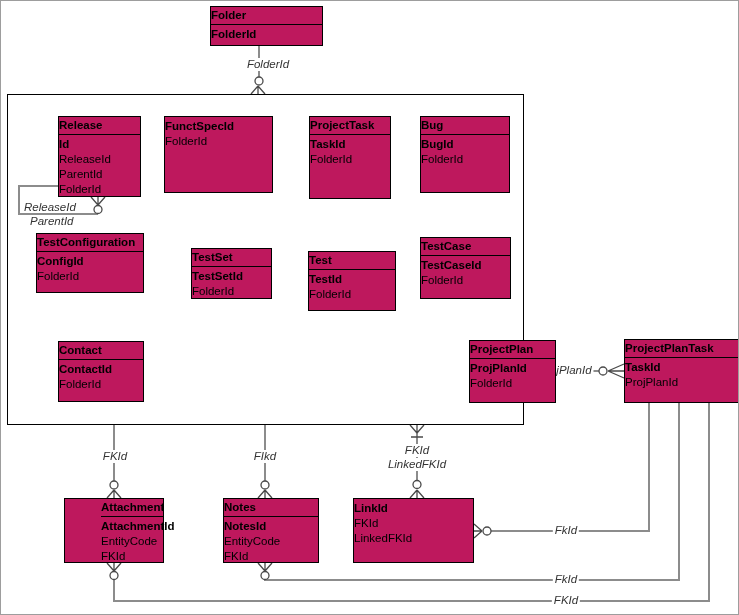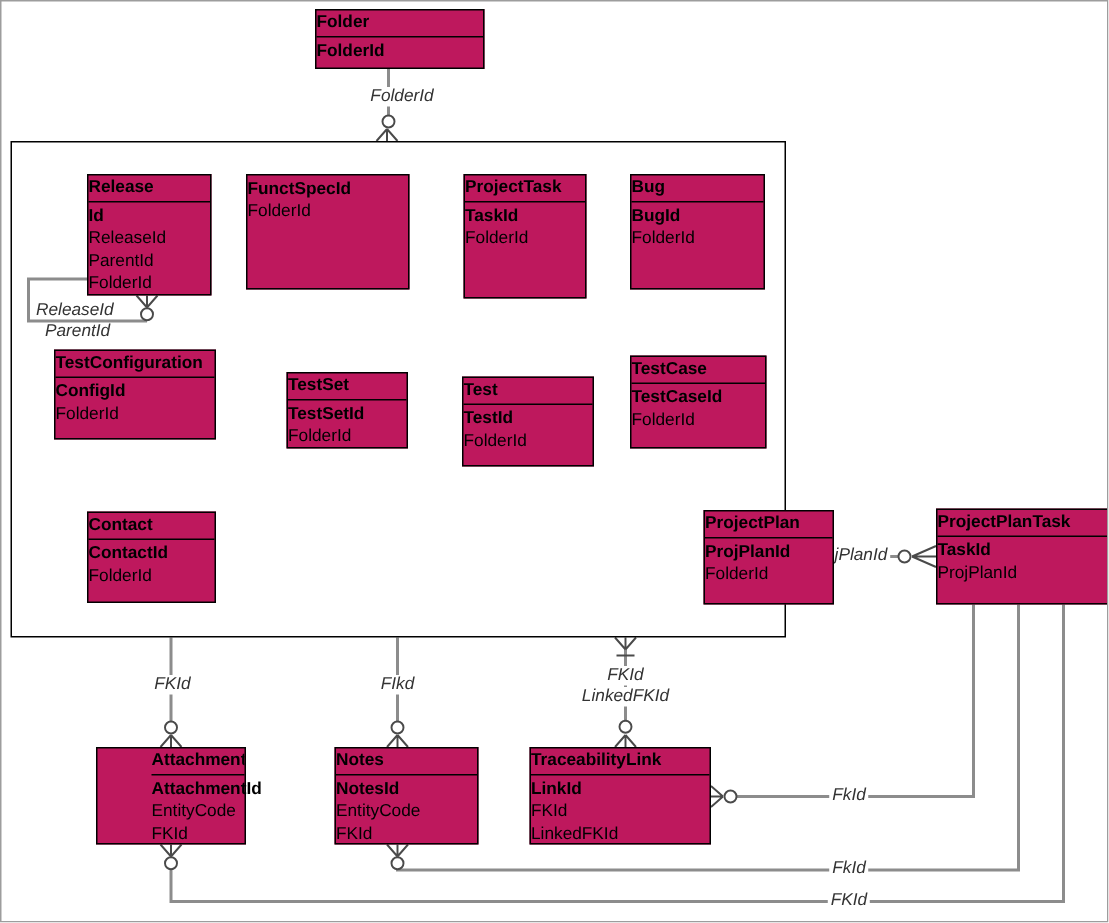--- a/index.html
+++ b/index.html
@@ -227,21 +227,20 @@
   <div class="entity" style="left:222px;top:497px;width:96px;height:65px;">
     <div class="ehead">Notes</div>
     <div class="efields">
       <div class="efield pk">NotesId</div>
       <div class="efield">EntityCode</div>
       <div class="efield">FKId</div>
     </div>
   </div>
 
   <div class="entity" style="left:352px;top:497px;width:121px;height:65px;">
-    <div class="ehead">TraceabilityLink</div>
     <div class="efields">
       <div class="efield pk">LinkId</div>
       <div class="efield">FKId</div>
       <div class="efield">LinkedFKId</div>
     </div>
   </div>
 
 </div>
 
 </body></html>

